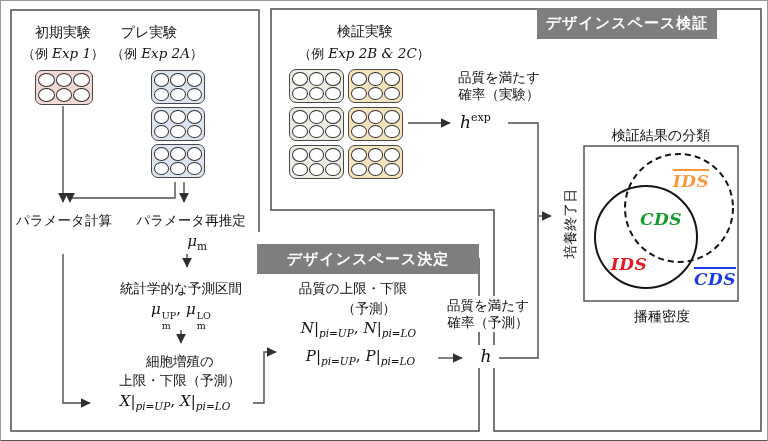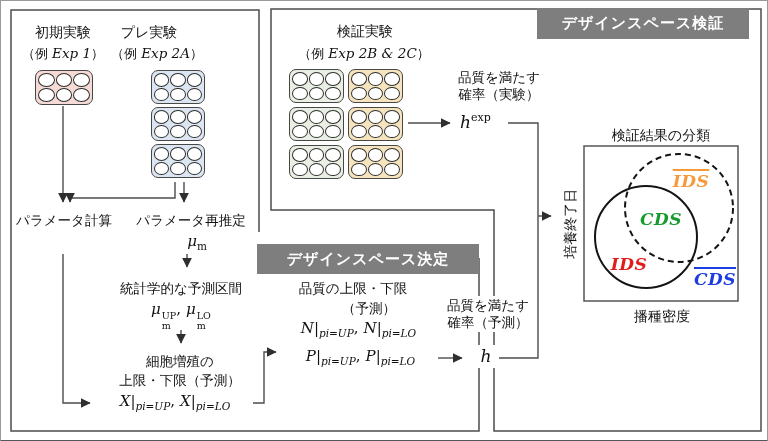--- a/index.html
+++ b/index.html
@@ -56,21 +56,21 @@
     <path d="M407,122 L449,122" fill="none" stroke="#4c4c4c" stroke-width="1.4" marker-end="url(#ah)"></path>
     <path d="M507,122 L537,122 L537,357 L495,357" fill="none" stroke="#4c4c4c" stroke-width="1.4"></path>
     <path d="M537,215 L550,215" fill="none" stroke="#4c4c4c" stroke-width="1.4" marker-end="url(#ah)"></path>
 
     <rect x="583" y="145" width="154" height="155" fill="#fff" stroke="#555" stroke-width="1.5"></rect>
     <circle cx="645" cy="236" r="51" fill="none" stroke="#141414" stroke-width="2"></circle>
     <circle cx="678" cy="207" r="54" fill="none" stroke="#141414" stroke-width="2" stroke-dasharray="6 4"></circle>
   </svg>
 
   <div class="banner" style="left: 256px; top: 227px; width: 222px; height: 30px; background: rgb(126, 126, 126); margin-top: 16px;">デザインスペース決定</div>
-  <div class="banner" style="left: 536px; top: 7px; width: 212px; height: 31px; background: rgb(126, 126, 126);">デザインスペース検証</div>
+  <div class="banner" style="left: 536px; top: 7px; width: 180px; height: 31px; background: rgb(126, 126, 126);">デザインスペース検証</div>
 
   <div class="label jp ctr" style="left:22px;top:23px;width:80px;font-size:14px;">初期実験</div>
   <div class="label jps ctr" style="left:8px;top:44px;width:108px;"><span>（例 </span><span class="math" style="font-size:13.5px;">Exp 1</span><span>）</span></div>
   <div class="label jp ctr" style="left:108px;top:23px;width:80px;font-size:14px;">プレ実験</div>
   <div class="label jps ctr" style="left:102px;top:44px;width:108px;"><span>（例 </span><span class="math" style="font-size:13.5px;">Exp 2A</span><span>）</span></div>
 
   <div class="plate" style="left: 34px; top: 69px; width: 58px; height: 35px; background: rgb(245, 218, 214);">
       <span class="well"></span>
       <span class="well"></span>
       <span class="well"></span>

